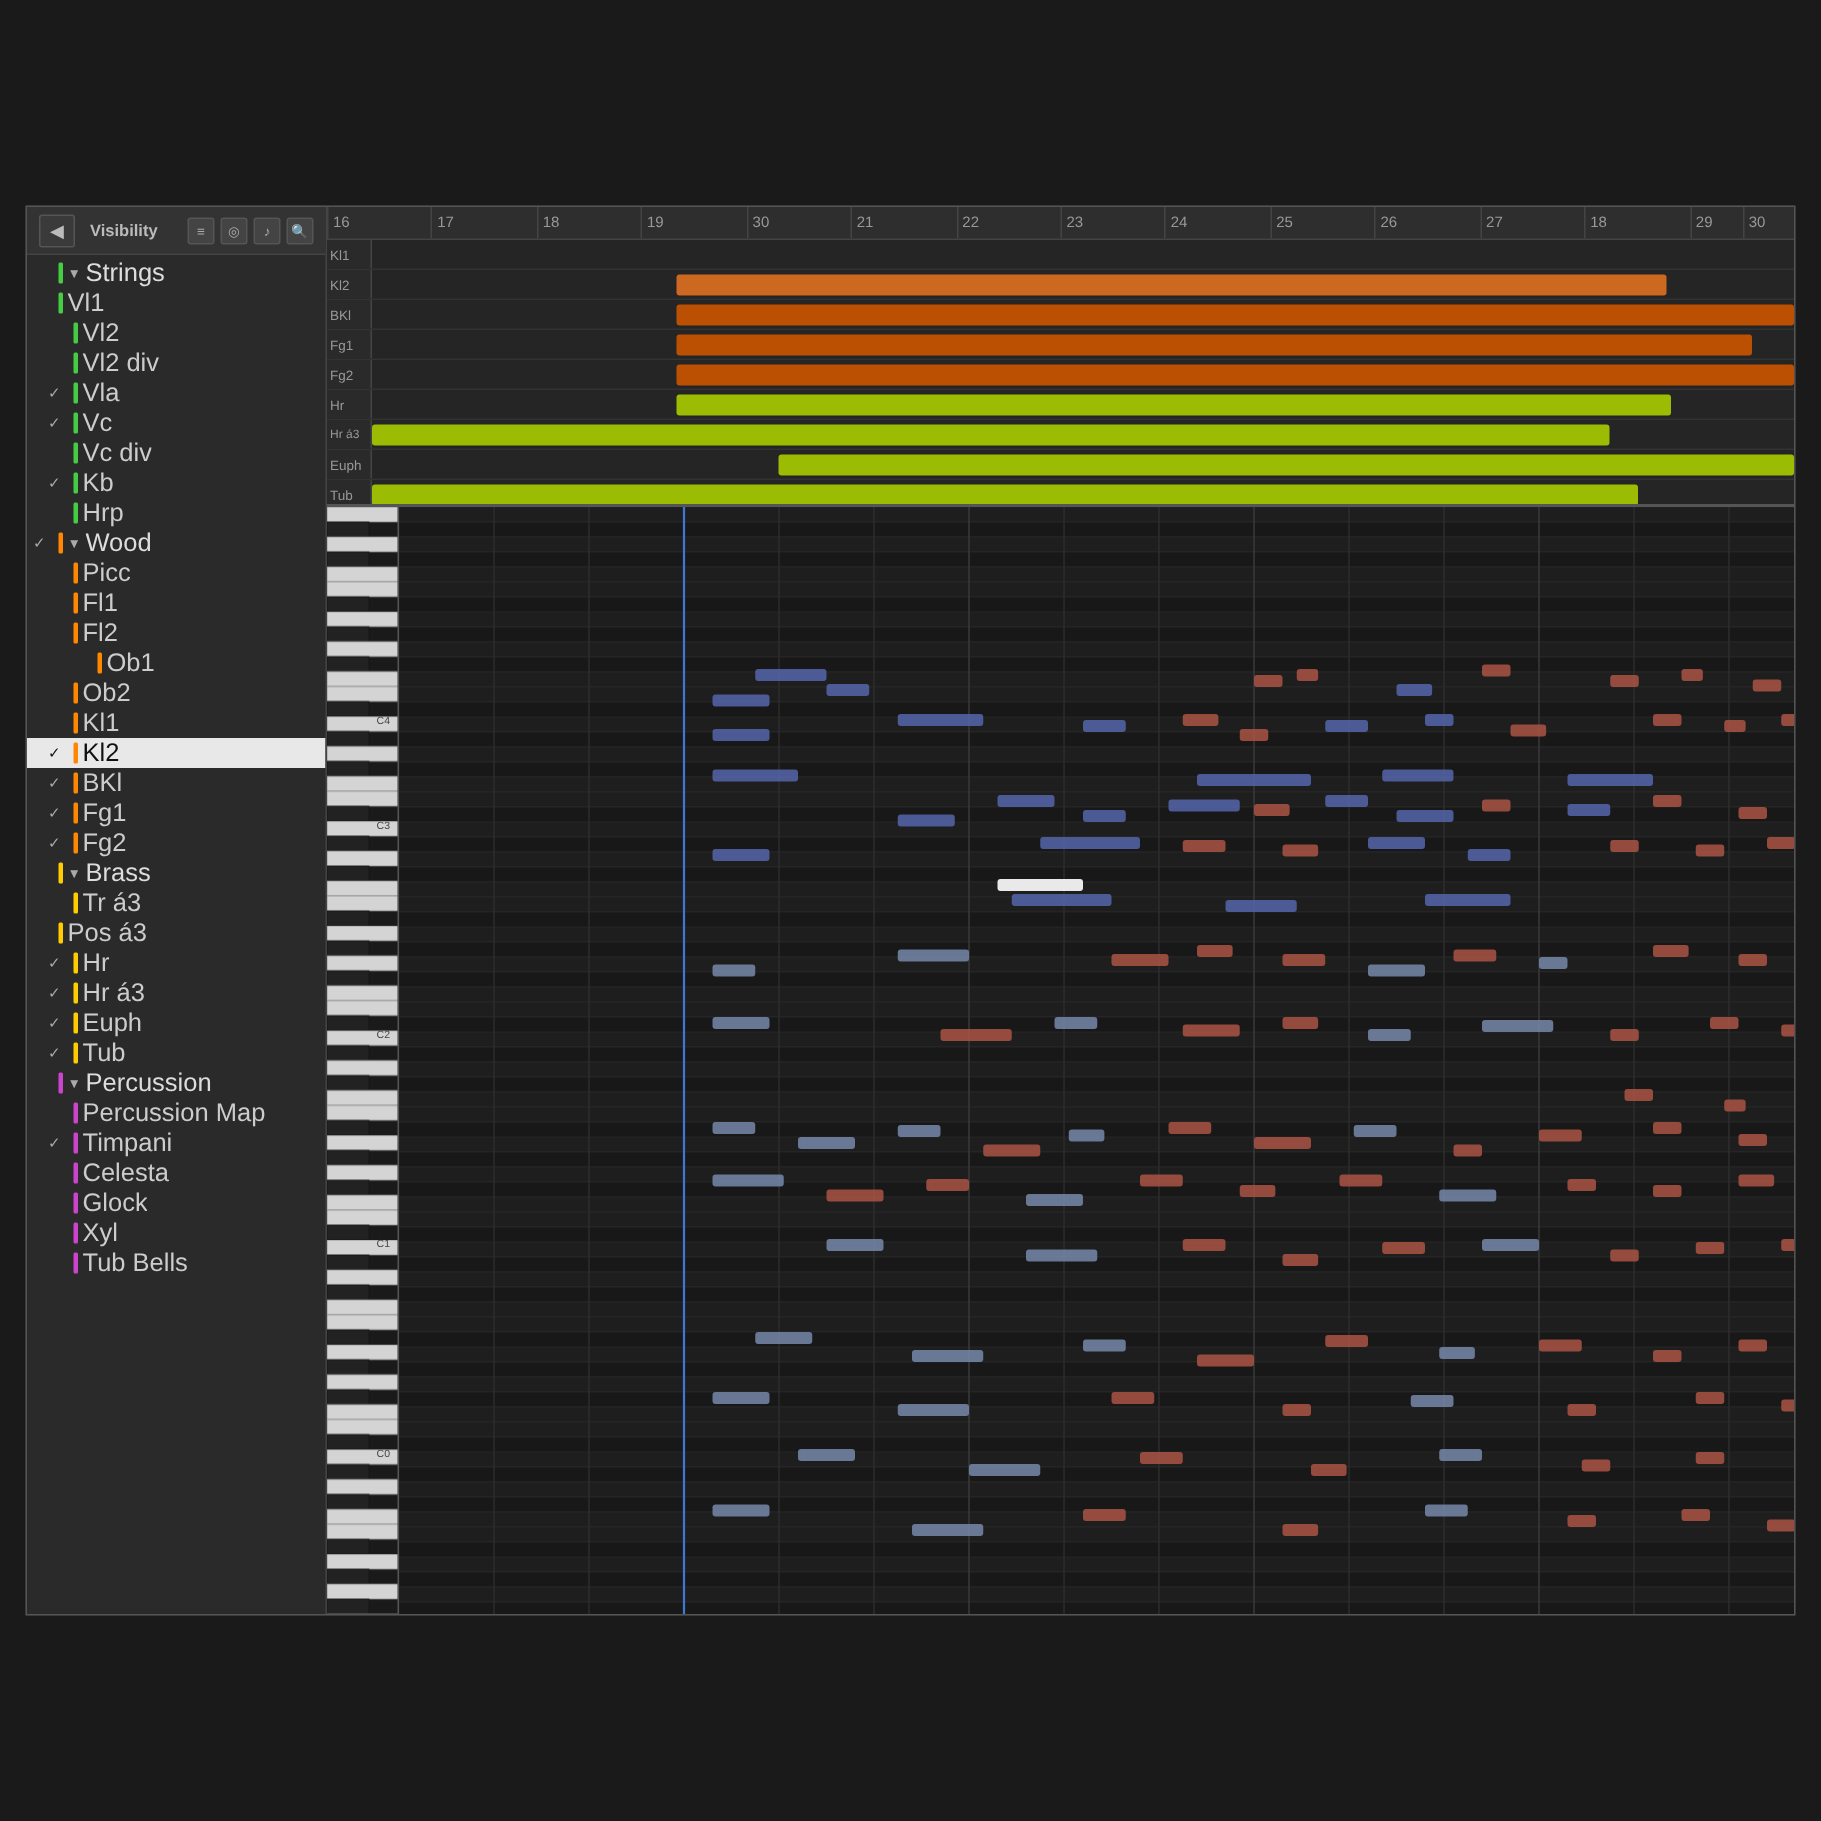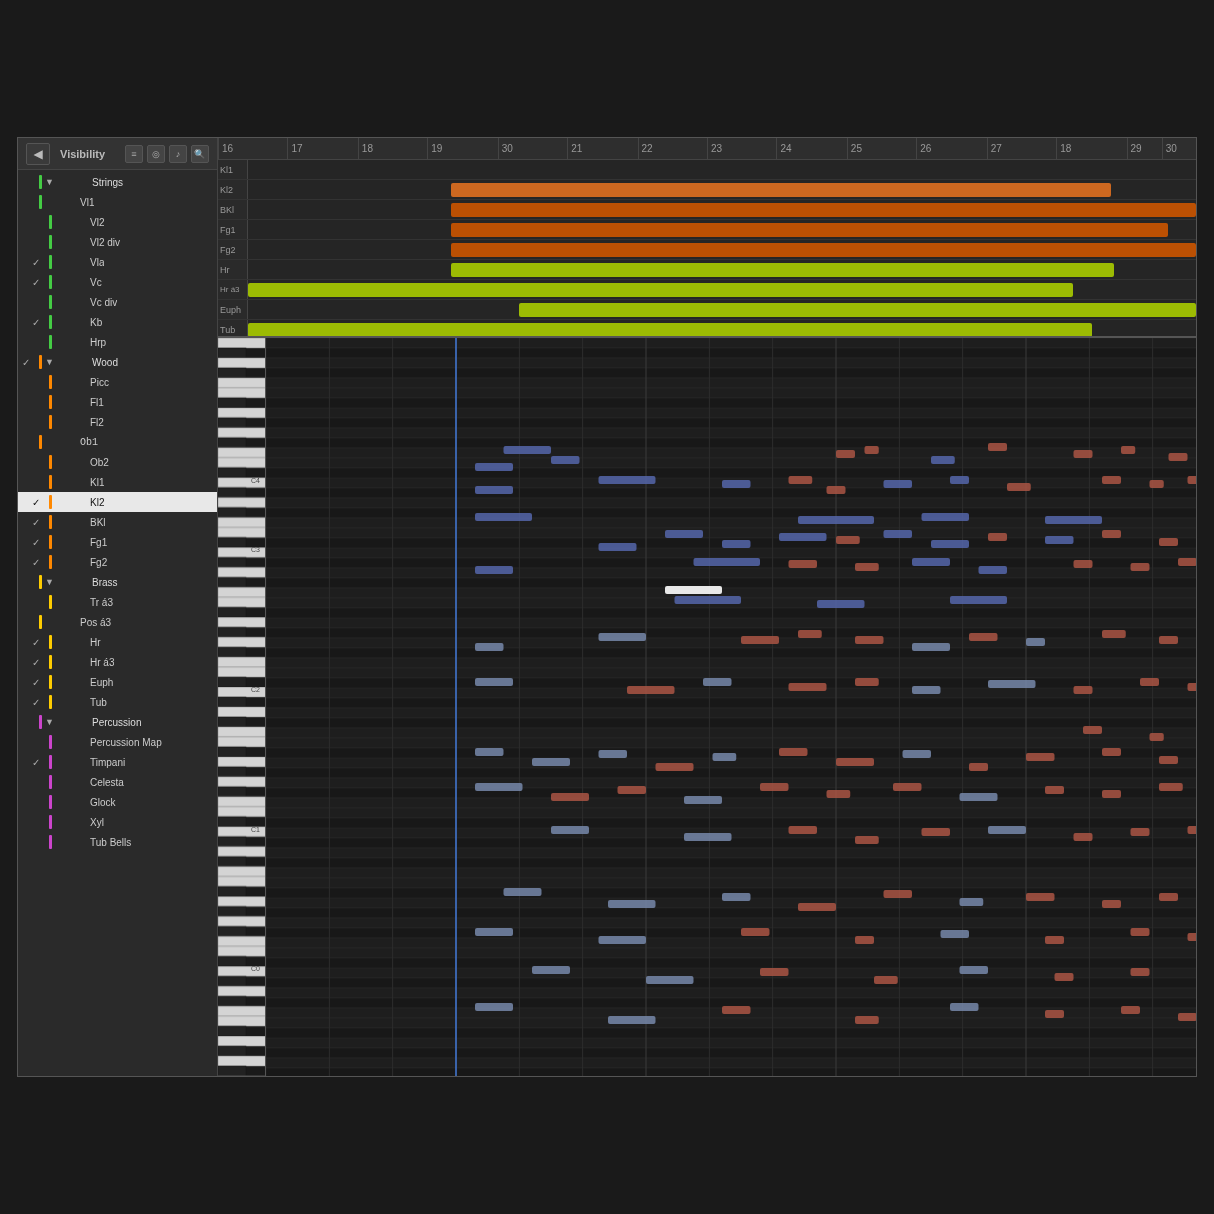--- a/index.html
+++ b/index.html
@@ -131,26 +131,25 @@
       margin: 0 3px;
       flex-shrink: 0;
     }
     .track-expand {
       width: 12px;
       font-size: 9px;
       color: #aaa;
       flex-shrink: 0;
     }
     .track-name {
-      font-size: 10px;
+      font-size: 17px;
       color: #ccc;
       white-space: nowrap;
       overflow: hidden;
       text-overflow: ellipsis;
-      margin-left: 35px;
     }
     .track-item.group-header .track-name {
       color: #ddd;
     }
     
     .editor-area {
       flex: 1;
       display: flex;
       flex-direction: column;
       overflow: hidden;
@@ -337,21 +336,21 @@
           <div class="track-item" style="padding-left: 14px;">
             <span class="track-check"></span>
             <span class="track-color-bar" style="background:#ff8800"></span>
             <span class="track-name">Fl1</span>
           </div>
           <div class="track-item" style="padding-left: 14px;">
             <span class="track-check"></span>
             <span class="track-color-bar" style="background:#ff8800"></span>
             <span class="track-name">Fl2</span>
           </div>
-          <div class="track-item" style="padding-left: 4px; font-family: Liberation Mono, monospace;">
+          <div class="track-item" style="padding-left: 30px;">
             <span class="track-check"></span>
             <span class="track-color-bar" style="background:#ff8800"></span>
             <span class="track-name">Ob1</span>
           </div>
           <div class="track-item" style="padding-left: 14px;">
             <span class="track-check"></span>
             <span class="track-color-bar" style="background:#ff8800"></span>
             <span class="track-name">Ob2</span>
           </div>
           <div class="track-item" style="padding-left: 14px;">

